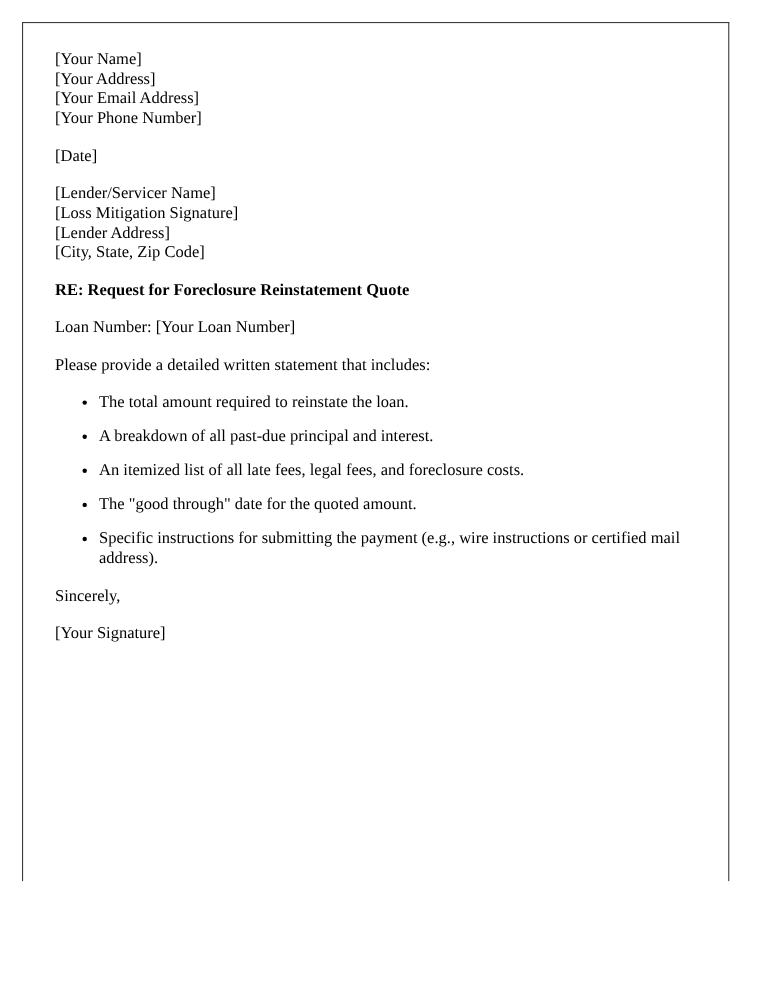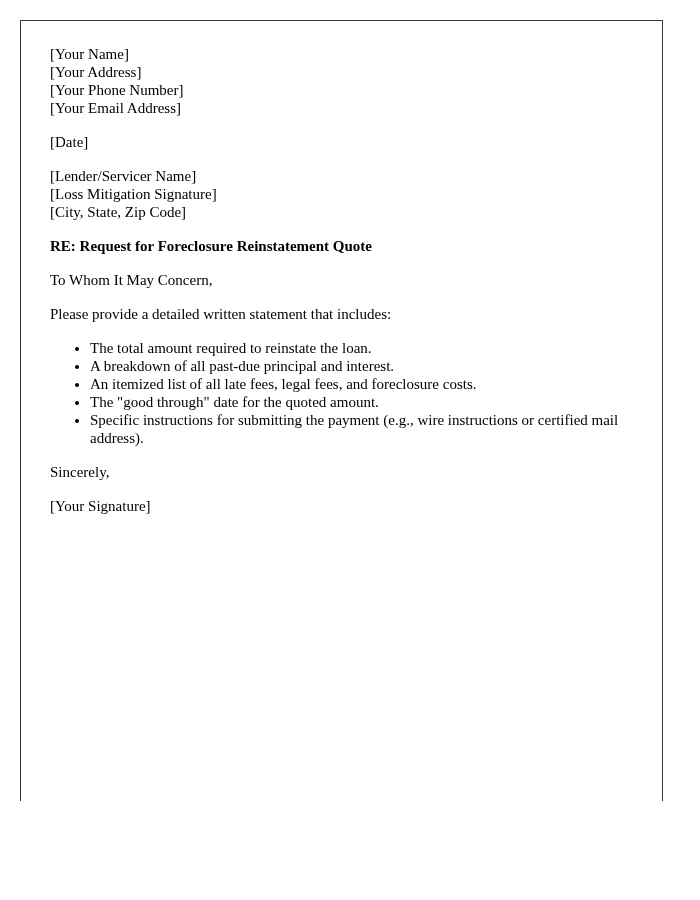--- a/index.html
+++ b/index.html
@@ -32,49 +32,50 @@
     overflow: hidden;
   }
   .letter p { margin: 16px 0; }
   .line { display: block; }
   .subject { font-weight: bold; }
   .letter ul {
     margin: 16px 0;
     padding-left: 40px;
     list-style-type: disc;
   }
-  .letter li { line-height: 18px; }
+  .letter li { line-height: 18px; margin-top: 13px; }
 </style>
 </head>
 <body>
 
 <div class="page">
   <div class="letter">
 
     <p>
       <span class="line">[Your Name]</span>
       <span class="line">[Your Address]</span>
+      <span class="line">[Your Email Address]</span>
       <span class="line">[Your Phone Number]</span>
-      <span class="line">[Your Email Address]</span>
     </p>
 
     <p>[Date]</p>
 
     <p>
       <span class="line">[Lender/Servicer Name]</span>
       <span class="line">[Loss Mitigation Signature]</span>
+      <span class="line">[Lender Address]</span>
       <span class="line">[City, State, Zip Code]</span>
     </p>
 
     <p class="subject">RE: Request for Foreclosure Reinstatement Quote</p>
 
     <p>
+      <span class="line">Loan Number: [Your Loan Number]</span>
     </p>
 
-    <p>To Whom It May Concern,</p>
 
 
     <p>Please provide a detailed written statement that includes:</p>
 
     <ul>
       <li>The total amount required to reinstate the loan.</li>
       <li>A breakdown of all past-due principal and interest.</li>
       <li>An itemized list of all late fees, legal fees, and foreclosure costs.</li>
       <li>The "good through" date for the quoted amount.</li>
       <li>Specific instructions for submitting the payment (e.g., wire instructions or certified mail address).</li>

